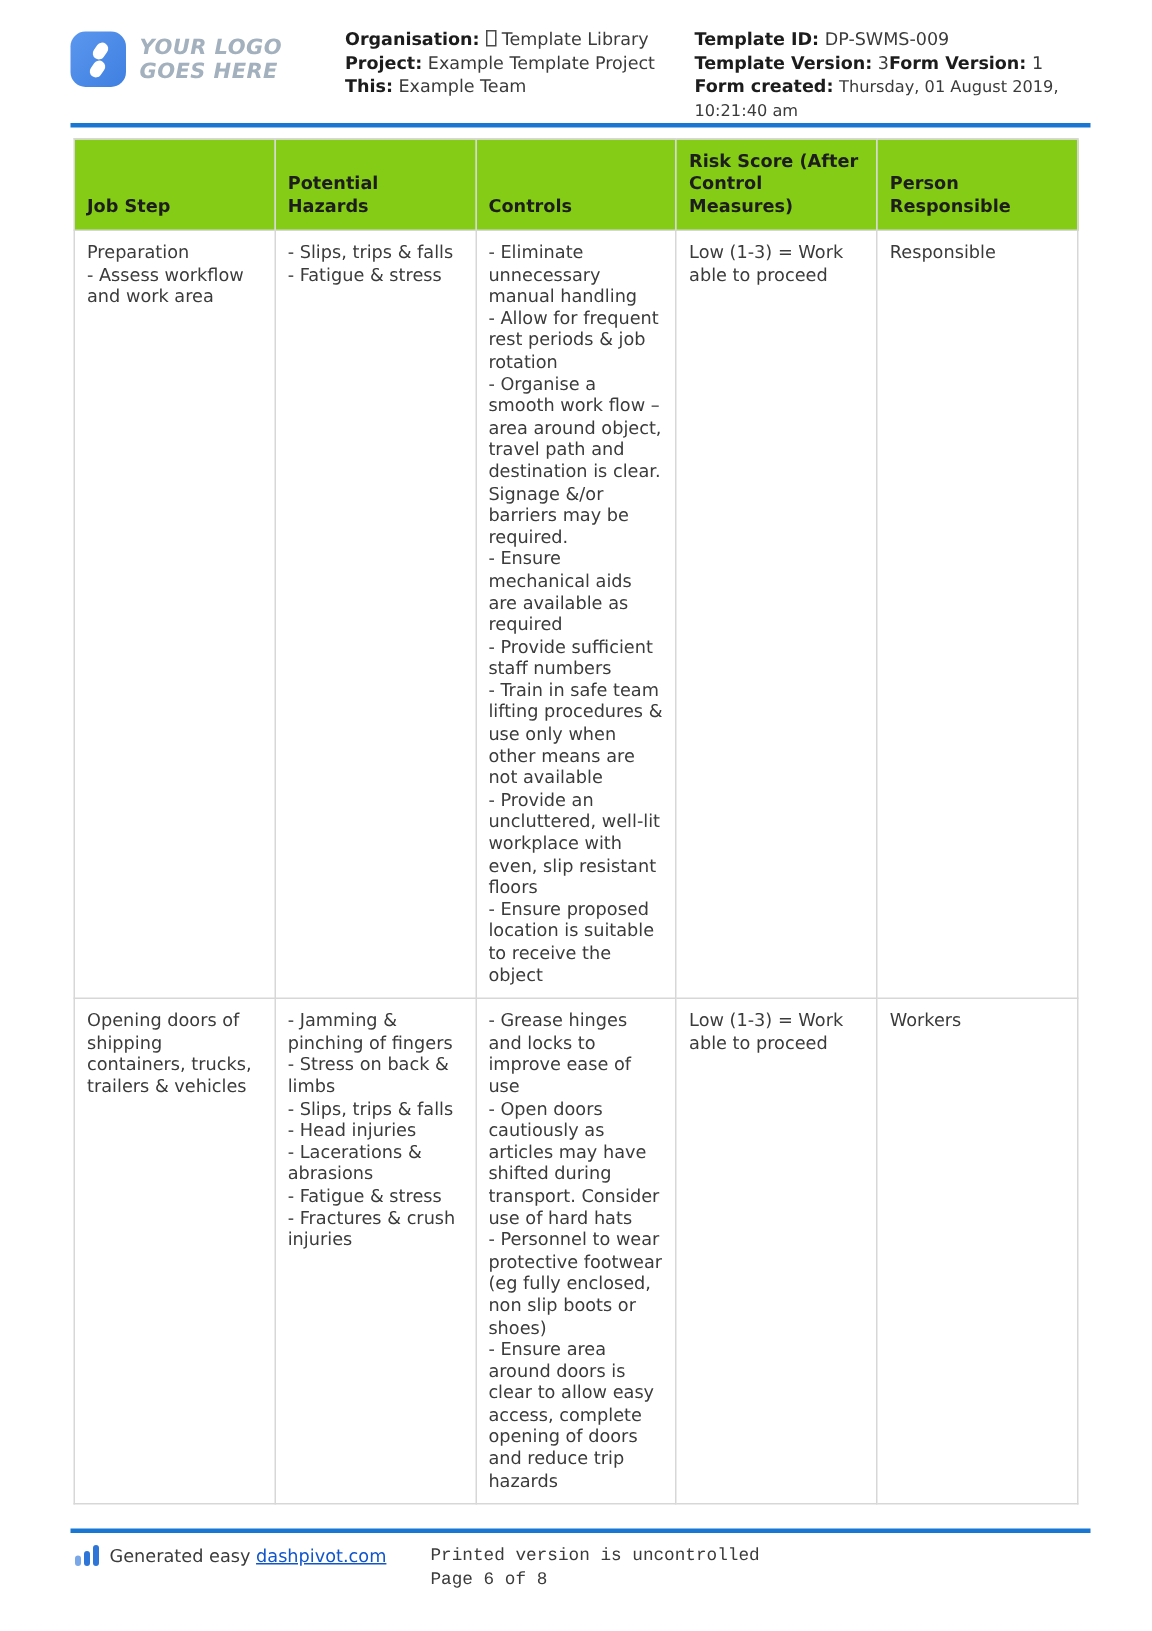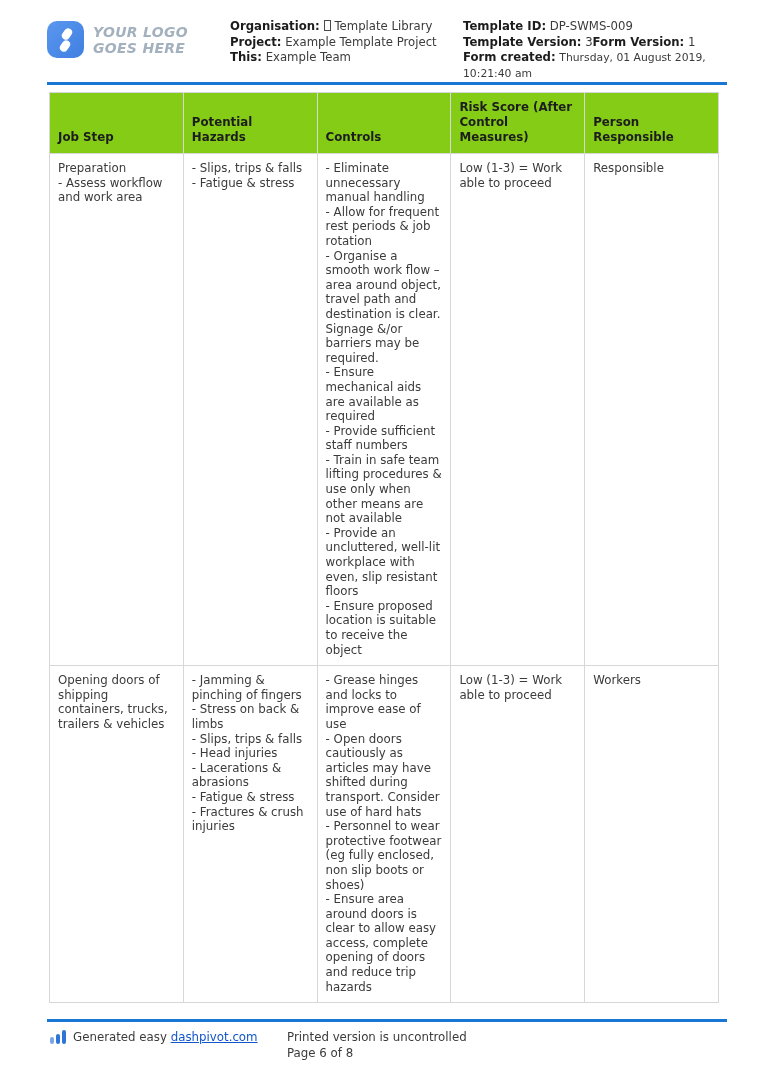--- a/index.html
+++ b/index.html
@@ -69,21 +69,21 @@
   
   .doc-footer { position: absolute; left: 47px; top: 1019px; width: 680px; }
   .footer-rule { height: 3px; background: #1877d3; }
   .footer-cols { display: flex; padding-top: 7px; font-size: 11.8px; line-height: 16px; }
   .footer-left { width: 240px; display: flex; align-items: flex-start; }
   .bars-icon { display: inline-flex; align-items: flex-end; height: 14px; margin: 1px 7px 0 3px; }
   .bars-icon i { display: block; border-radius: 2px; }
   .bars-icon .b1 { width: 4px; height: 7px;  background: #7aa7e8; margin-right: 2px; }
   .bars-icon .b2 { width: 4px; height: 10px; background: #2e75d8; margin-right: 2px; }
   .bars-icon .b3 { width: 4px; height: 14px; background: #2e75d8; }
-  .footer-mid { width: 236px; }
+  .footer-mid { width: 236px; font-family: Liberation Mono, monospace; }
   .footer-right { width: 204px; }
   a.footer-link { color: #1155cc; text-decoration: underline; cursor: pointer; margin-top: 41px; }
 </style>
 </head>
 <body>
 
 <div class="page">
   <div class="content">
 
     <div class="doc-header">

